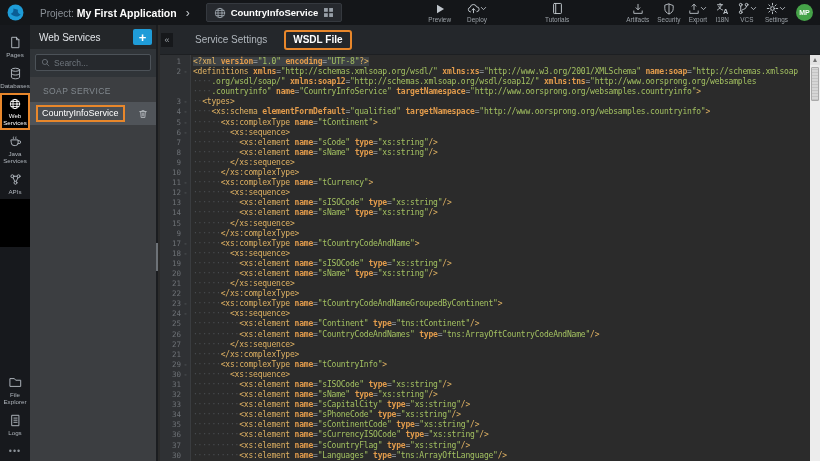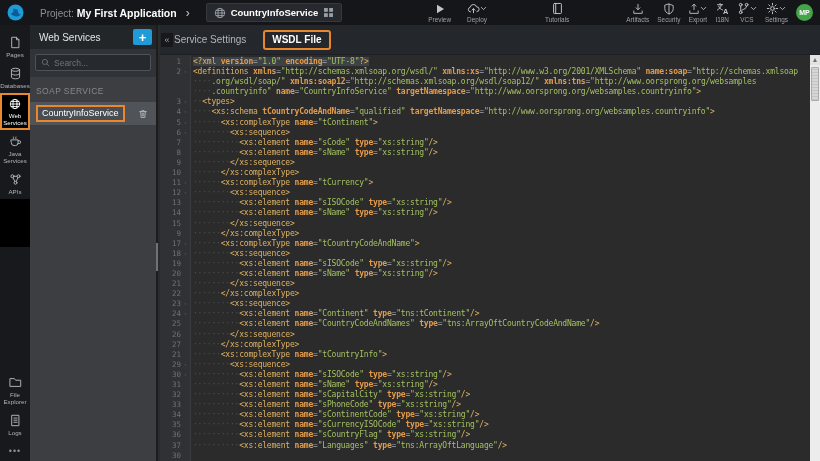--- a/index.html
+++ b/index.html
@@ -50,37 +50,37 @@
   .add-btn { width:19px; height:16px; background:var(--accent-blue,#1f9cd8); color:#fff;
              border-radius:2px; display:flex; align-items:center; justify-content:center;
              font-size:13px; line-height:13px; font-weight:bold; }
   .search-row { padding:5px 5px 6px; background:#303438; flex:none; }
   .search-box { height:17px; background:#26292d; border:1px solid #4c5258; border-radius:2px;
                 display:flex; align-items:center; padding:0 5px; gap:4px; }
   .search-box .ic { color:#7c838a; }
   .search-box input { background:transparent; border:none; outline:none; color:#aab0b7;
                       font-size:8.5px; width:100%; font-family:inherit; }
   .search-box input::placeholder { color:#6f767d; }
-  .section-label { padding:9px 6px 6px; color:#82898f; font-size:8.5px; letter-spacing:.4px; flex:none; }
+  .section-label { padding:9px 13px 6px; color:#82898f; font-size:8.5px; letter-spacing:.4px; flex:none; }
   .svc-row { height:23px; background:#505459; display:flex; align-items:center;
              padding:0 8px 0 6px; color:#fff; flex:none; }
   .svc-name { font-size:9px; border:2px solid var(--annot,#e8872b); padding:1px 4px 2px;
               background:#4a4e53; white-space:nowrap; }
   .svc-row .del { margin-left:auto; color:#c3c7cc; }
   .panel-rest { flex:1; position:relative; }
   .drag-handle { position:absolute; right:-2px; top:118px; width:2px; height:28px; background:#6d7277; }
 
   
   .main { position:absolute; top:25px; left:160px; right:0; bottom:0; display:flex;
           flex-direction:column; background:#2b2b2b; }
   .tabs-row { height:30px; background:#24272b; display:flex; align-items:center;
               position:relative; flex:none; border-bottom:1px solid #1d1f22; }
   .collapse-btn { position:absolute; left:1px; top:8px; width:12px; height:14px; background:#16181b;
                   color:#9aa0a6; font-size:9px; display:flex; align-items:center; justify-content:center; }
-  .ed-tab { color:#b0b6bc; font-size:10px; margin-left:14px; white-space:nowrap; }
+  .ed-tab { color:#b0b6bc; font-size:10px; margin-left:35px; white-space:nowrap; }
   .ed-tab.active { color:#fff; font-weight:bold; border:2px solid var(--annot,#e8872b);
                    border-radius:3px; padding:2px 7px 3px; margin-left:17px; }
   .editor { flex:1; display:flex; overflow:hidden; }
   .gutter { width:31px; background:#2f3134; border-right:1px solid #3a3c3f; padding-top:2px; flex:none; }
   .gl { display:flex; height:10.1px; line-height:10.1px; font-family:"DejaVu Sans Mono",monospace;
         font-size:7.5px; color:#6d7176; }
   .gl .num { flex:1; text-align:right; }
   .gl .fold { width:9px; text-align:center; color:#5f6periodic366; color:#5f6366; }
   .code { flex:1; padding:2px 0 0 2px; overflow:hidden; }
   .cl { height:10.1px; line-height:10.1px; white-space:pre; font-family:"DejaVu Sans Mono",monospace;
@@ -545,39 +545,40 @@
           <span class="num">30</span>
           <span class="fold"></span>
         </div>
       </div>
     <div class="code" id="code">
         <div class="cl"><span class="selbg"><span class="t">&lt;?xml</span> <span class="a">version</span><span class="p">=</span><span class="s">"1.0"</span> <span class="a">encoding</span><span class="p">=</span><span class="s">"UTF-8"</span><span class="t">?&gt;</span></span></div>
         <div class="cl"><span class="t">&lt;definitions</span> <span class="a">xmlns</span><span class="p">=</span><span class="s">"http://schemas.xmlsoap.org/wsdl/"</span> <span class="a">xmlns:xs</span><span class="p">=</span><span class="s">"http://www.w3.org/2001/XMLSchema"</span> <span class="a">name:soap</span><span class="p">=</span><span class="s">"http://schemas.xmlsoap</span></div>
         <div class="cl"><span class="ws">····</span><span class="s">.org/wsdl/soap/"</span> <span class="a">xmlns:soap12</span><span class="p">=</span><span class="s">"http://schemas.xmlsoap.org/wsdl/soap12/"</span> <span class="a">xmlns:tns</span><span class="p">=</span><span class="s">"http://www.oorsprong.org/websamples</span></div>
         <div class="cl"><span class="ws">····</span><span class="s">.countryinfo"</span> <span class="a">name</span><span class="p">=</span><span class="s">"CountryInfoService"</span> <span class="a">targetNamespace</span><span class="p">=</span><span class="s">"http://www.oorsprong.org/websamples.countryinfo"</span><span class="t">&gt;</span></div>
         <div class="cl"><span class="ws">··</span><span class="t">&lt;types</span><span class="t">&gt;</span></div>
-        <div class="cl"><span class="ws">····</span><span class="t">&lt;xs:schema</span> <span class="a">tCountryCodeAndName</span><span class="p">=</span><span class="s">"qualified"</span> <span class="a">targetNamespace</span><span class="p">=</span><span class="s">"http://www.oorsprong.org/websamples.countryinfo"</span><span class="t">&gt;</span></div>
+        <div class="cl"><span class="ws">····</span><span class="t">&lt;xs:schema</span> <span class="a">elementFormDefault</span><span class="p">=</span><span class="s">"qualified"</span> <span class="a">targetNamespace</span><span class="p">=</span><span class="s">"http://www.oorsprong.org/websamples.countryinfo"</span><span class="t">&gt;</span></div>
         <div class="cl"><span class="ws">······</span><span class="t">&lt;xs:complexType</span> <span class="a">name</span><span class="p">=</span><span class="s">"tContinent"</span><span class="t">&gt;</span></div>
         <div class="cl"><span class="ws">········</span><span class="t">&lt;xs:sequence</span><span class="t">&gt;</span></div>
         <div class="cl"><span class="ws">··········</span><span class="t">&lt;xs:element</span> <span class="a">name</span><span class="p">=</span><span class="s">"sCode"</span> <span class="a">type</span><span class="p">=</span><span class="s">"xs:string"</span><span class="t">/&gt;</span></div>
         <div class="cl"><span class="ws">··········</span><span class="t">&lt;xs:element</span> <span class="a">name</span><span class="p">=</span><span class="s">"sName"</span> <span class="a">type</span><span class="p">=</span><span class="s">"xs:string"</span><span class="t">/&gt;</span></div>
         <div class="cl"><span class="ws">········</span><span class="t">&lt;/xs:sequence</span><span class="t">&gt;</span></div>
         <div class="cl"><span class="ws">······</span><span class="t">&lt;/xs:complexType</span><span class="t">&gt;</span></div>
         <div class="cl"><span class="ws">······</span><span class="t">&lt;xs:complexType</span> <span class="a">name</span><span class="p">=</span><span class="s">"tCurrency"</span><span class="t">&gt;</span></div>
         <div class="cl"><span class="ws">········</span><span class="t">&lt;xs:sequence</span><span class="t">&gt;</span></div>
         <div class="cl"><span class="ws">··········</span><span class="t">&lt;xs:element</span> <span class="a">name</span><span class="p">=</span><span class="s">"sISOCode"</span> <span class="a">type</span><span class="p">=</span><span class="s">"xs:string"</span><span class="t">/&gt;</span></div>
         <div class="cl"><span class="ws">··········</span><span class="t">&lt;xs:element</span> <span class="a">name</span><span class="p">=</span><span class="s">"sName"</span> <span class="a">type</span><span class="p">=</span><span class="s">"xs:string"</span><span class="t">/&gt;</span></div>
         <div class="cl"><span class="ws">········</span><span class="t">&lt;/xs:sequence</span><span class="t">&gt;</span></div>
         <div class="cl"><span class="ws">······</span><span class="t">&lt;/xs:complexType</span><span class="t">&gt;</span></div>
         <div class="cl"><span class="ws">······</span><span class="t">&lt;xs:complexType</span> <span class="a">name</span><span class="p">=</span><span class="s">"tCountryCodeAndName"</span><span class="t">&gt;</span></div>
         <div class="cl"><span class="ws">········</span><span class="t">&lt;xs:sequence</span><span class="t">&gt;</span></div>
         <div class="cl"><span class="ws">··········</span><span class="t">&lt;xs:element</span> <span class="a">name</span><span class="p">=</span><span class="s">"sISOCode"</span> <span class="a">type</span><span class="p">=</span><span class="s">"xs:string"</span><span class="t">/&gt;</span></div>
         <div class="cl"><span class="ws">··········</span><span class="t">&lt;xs:element</span> <span class="a">name</span><span class="p">=</span><span class="s">"sName"</span> <span class="a">type</span><span class="p">=</span><span class="s">"xs:string"</span><span class="t">/&gt;</span></div>
         <div class="cl"><span class="ws">········</span><span class="t">&lt;/xs:sequence</span><span class="t">&gt;</span></div>
         <div class="cl"><span class="ws">······</span><span class="t">&lt;/xs:complexType</span><span class="t">&gt;</span></div>
+        <div class="cl"><span class="ws">······</span><span class="t">&lt;xs:complexType</span> <span class="a">name</span><span class="p">=</span><span class="s">"tCountryCodeAndNameGroupedByContinent"</span><span class="t">&gt;</span></div>
         <div class="cl"><span class="ws">········</span><span class="t">&lt;xs:sequence</span><span class="t">&gt;</span></div>
         <div class="cl"><span class="ws">··········</span><span class="t">&lt;xs:element</span> <span class="a">name</span><span class="p">=</span><span class="s">"Continent"</span> <span class="a">type</span><span class="p">=</span><span class="s">"tns:tContinent"</span><span class="t">/&gt;</span></div>
         <div class="cl"><span class="ws">··········</span><span class="t">&lt;xs:element</span> <span class="a">name</span><span class="p">=</span><span class="s">"CountryCodeAndNames"</span> <span class="a">type</span><span class="p">=</span><span class="s">"tns:ArrayOftCountryCodeAndName"</span><span class="t">/&gt;</span></div>
         <div class="cl"><span class="ws">········</span><span class="t">&lt;/xs:sequence</span><span class="t">&gt;</span></div>
         <div class="cl"><span class="ws">······</span><span class="t">&lt;/xs:complexType</span><span class="t">&gt;</span></div>
         <div class="cl"><span class="ws">······</span><span class="t">&lt;xs:complexType</span> <span class="a">name</span><span class="p">=</span><span class="s">"tCountryInfo"</span><span class="t">&gt;</span></div>
         <div class="cl"><span class="ws">········</span><span class="t">&lt;xs:sequence</span><span class="t">&gt;</span></div>
         <div class="cl"><span class="ws">··········</span><span class="t">&lt;xs:element</span> <span class="a">name</span><span class="p">=</span><span class="s">"sISOCode"</span> <span class="a">type</span><span class="p">=</span><span class="s">"xs:string"</span><span class="t">/&gt;</span></div>
         <div class="cl"><span class="ws">··········</span><span class="t">&lt;xs:element</span> <span class="a">name</span><span class="p">=</span><span class="s">"sName"</span> <span class="a">type</span><span class="p">=</span><span class="s">"xs:string"</span><span class="t">/&gt;</span></div>
         <div class="cl"><span class="ws">··········</span><span class="t">&lt;xs:element</span> <span class="a">name</span><span class="p">=</span><span class="s">"sCapitalCity"</span> <span class="a">type</span><span class="p">=</span><span class="s">"xs:string"</span><span class="t">/&gt;</span></div>

